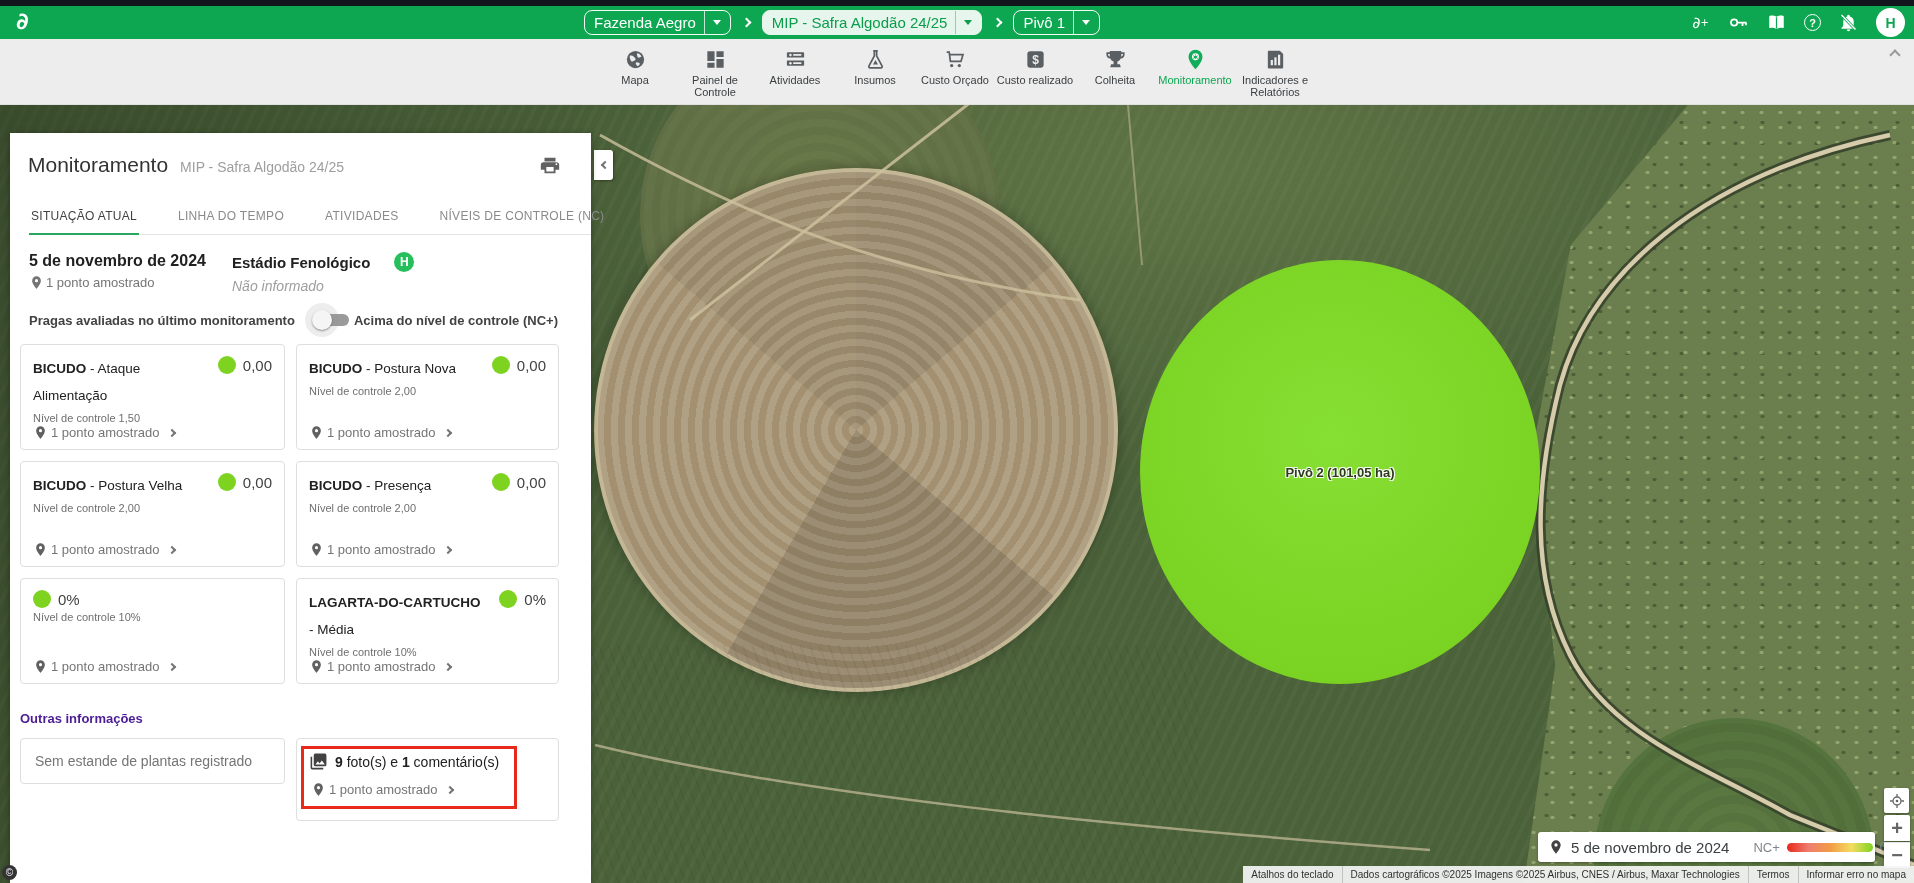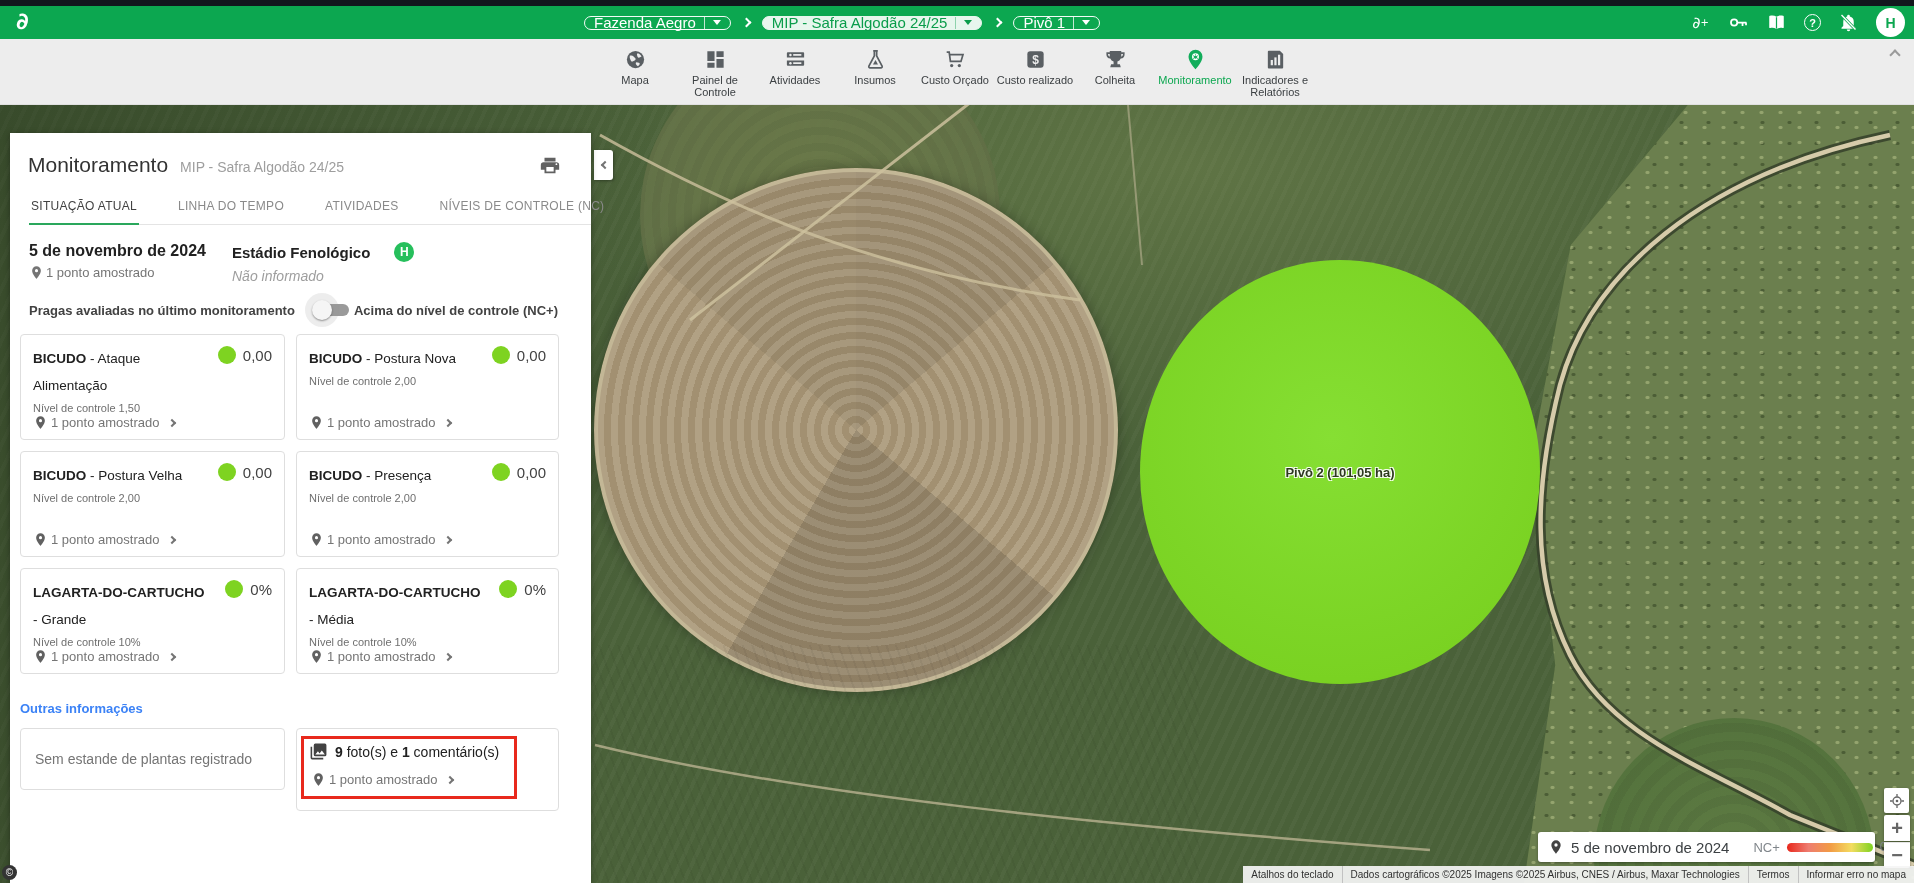--- a/index.html
+++ b/index.html
@@ -4,21 +4,21 @@
 <style>
   * { box-sizing:border-box; margin:0; padding:0; }
   html,body { width:1914px; height:883px; }
   body { font-family:"Liberation Sans","DejaVu Sans",sans-serif; position:relative; overflow:hidden; background:#fff; }
 
   
   #topstrip { position:absolute; top:0; left:0; width:100%; height:6px; background:#12171d; z-index:40; }
   #appbar { position:absolute; top:6px; left:0; width:100%; height:33px; background:#0CA750; z-index:39; }
   .logo { position:absolute; left:16px; top:2px; color:#fff; font-family:"DejaVu Sans",sans-serif; font-size:23px; font-weight:bold; cursor:pointer; }
   .crumbs { position:absolute; left:584px; top:0; height:33px; display:flex; align-items:center; gap:11px; }
-  .chip { display:flex; align-items:center; gap:8px; height:14px; padding:0 9px; border:1px solid rgba(255,255,255,0.95); border-radius:8px; color:#fff; font-size:15px; cursor:pointer; white-space:nowrap; }
+  .chip { display:flex; align-items:center; gap:8px; height:25px; padding:0 9px; border:1px solid rgba(255,255,255,0.95); border-radius:8px; color:#fff; font-size:15px; cursor:pointer; white-space:nowrap; }
   .chip .divider { width:1px; align-self:stretch; background:rgba(255,255,255,0.75); }
   .caret { width:0; height:0; border-left:4px solid transparent; border-right:4px solid transparent; border-top:5px solid #fff; }
   .chip.season { background:#e7f6ed; border-color:#e7f6ed; color:#0a9d4b; }
   .chip.season .caret { border-top-color:#0a9d4b; }
   .chip.season .divider { background:rgba(10,157,75,0.4); }
   .crumb-sep { width:7px; height:7px; border-right:2px solid #fff; border-top:2px solid #fff; transform:rotate(45deg); margin:0 1px; }
   .appbar-right { position:absolute; right:9px; top:0; height:33px; display:flex; align-items:center; gap:17px; }
   .abicon { width:21px; height:21px; display:flex; align-items:center; justify-content:center; cursor:pointer; color:#fff; }
   .invite { font-size:16px; font-family:"DejaVu Sans",sans-serif; color:#fff; line-height:1; }
   .invite sup { font-size:10px; }
@@ -86,21 +86,21 @@
   .attr-seg { background:rgba(245,245,245,0.93); display:flex; align-items:center; padding:0 8px; border-left:1px solid #c2c2c2; }
   .attr-seg:first-child { border-left:none; }
   .attr-link { cursor:pointer; }
 
   
   .panel { position:absolute; left:10px; top:133px; width:581px; height:750px; background:#fff; box-shadow:0 1px 6px rgba(0,0,0,0.35); z-index:10; }
   .panel-head { display:flex; align-items:baseline; gap:12px; padding:20px 20px 0 18px; }
   .panel-title { font-size:21px; color:#333; }
   .panel-sub { font-size:14px; color:#9e9e9e; }
   .print-btn { position:absolute; right:30px; top:22px; width:22px; height:22px; cursor:pointer; color:#616161; }
-  .tabs { display:flex; gap:37px; margin:14px 0 0 19px; border-bottom:1px solid #e4e4e4; padding-right:20px; }
+  .tabs { display:flex; gap:37px; margin:24px 0 0 19px; border-bottom:1px solid #e4e4e4; padding-right:20px; }
   .tab { font-size:12px; letter-spacing:.3px; color:#8a8a8a; padding:8px 2px 10px; cursor:pointer; white-space:nowrap; }
   .tab.active { color:#424242; border-bottom:2px solid #2aa75c; margin-bottom:-1px; }
 
   .info-row { display:flex; padding:17px 20px 0 19px; }
   .info-col1 { width:203px; }
   .date-line { font-size:16px; font-weight:bold; color:#212121; }
   .points-line { display:flex; align-items:center; gap:2px; margin-top:5px; color:#757575; font-size:13px; }
   .pin { width:15px; height:15px; flex:none; }
   .stage-line { display:flex; align-items:center; }
   .stage-label { font-size:15px; font-weight:bold; color:#212121; }
@@ -121,23 +121,23 @@
   .card { background:#fff; border:1px solid #dedede; border-radius:4px; padding:10px 12px 8px; display:flex; flex-direction:column; }
   .card-top { display:flex; justify-content:space-between; align-items:flex-start; }
   .card-title { font-size:13.5px; color:#212121; line-height:27px; max-width:178px; }
   .card-value { display:flex; align-items:center; gap:7px; margin-top:1px; flex:none; }
   .dot { width:18px; height:18px; border-radius:50%; background:#7ed321; }
   .value-text { font-size:15px; color:#424242; }
   .card-control { font-size:11px; color:#6f6f6f; margin-top:3px; }
   .card-points { display:flex; align-items:center; gap:3px; margin-top:auto; color:#757575; font-size:13px; cursor:pointer; padding-bottom:1px; }
   .chev-right { width:6px; height:6px; border-right:2px solid #757575; border-bottom:2px solid #757575; transform:rotate(-45deg); margin-left:7px; }
 
-  .other-header { font-size:13px; font-weight:bold; color:#3b82f6; margin:27px 0 0 10px; }
+  .other-header { font-size:13px; font-weight:bold; color:#4c1d95; margin:27px 0 0 10px; }
   .bottom-row { display:grid; grid-template-columns:265px 263px; gap:11px; margin:12px 0 0 10px; align-items:start; }
-  .stand-card { height:62px; border:1px solid #dedede; border-radius:4px; display:flex; align-items:center; padding:0 14px; color:#757575; font-size:14px; }
+  .stand-card { height:46px; border:1px solid #dedede; border-radius:4px; display:flex; align-items:center; padding:0 14px; color:#757575; font-size:14px; }
   .photos-card { height:83px; border:1px solid #dedede; border-radius:4px; position:relative; padding:13px 12px 0; cursor:pointer; }
   .red-box { position:absolute; left:4px; top:7px; width:216px; height:63px; border:3px solid #e8291c; pointer-events:none; }
   .photos-line { display:flex; align-items:center; font-size:14px; color:#212121; }
   .photos-line svg { width:19px; height:19px; margin-right:7px; color:#424242; flex:none; }
   .photos-points { display:flex; align-items:center; gap:3px; margin-top:11px; margin-left:2px; color:#757575; font-size:13px; }
 
   .panel-collapse { position:absolute; left:594px; top:150px; width:19px; height:30px; background:#fff; border:none;
     border-radius:0 3px 3px 0; box-shadow:1px 1px 3px rgba(0,0,0,0.35); z-index:9; cursor:pointer;
     display:flex; align-items:center; justify-content:center; }
   .chev-left { width:6px; height:6px; border-left:2px solid #757575; border-bottom:2px solid #757575; transform:rotate(45deg); margin-left:2px; }
@@ -438,21 +438,20 @@
       <div class="card-points">
         <svg class="pin" viewBox="0 0 24 24">
             <path fill="#616161" fill-rule="evenodd" d="M12 2a7 7 0 0 0-7 7c0 5.25 7 13 7 13s7-7.75 7-13a7 7 0 0 0-7-7zm0 9.5a2.5 2.5 0 1 1 0-5 2.5 2.5 0 0 1 0 5z"></path>
           </svg>
         <span>1 ponto amostrado</span>
           <span class="chev-right"></span>
       </div>
     </div>
     <div class="card">
       <div class="card-top">
-        <span class="card-title"><b>LAGARTA-DO-CARTUCHO</b><span> - Grande</span></span>
         <span class="card-value">
             <span class="dot"></span>
             <span class="value-text">0%</span>
           </span>
       </div>
       <div class="card-control">Nível de controle 10%</div>
       <div class="card-points">
         <svg class="pin" viewBox="0 0 24 24">
             <path fill="#616161" fill-rule="evenodd" d="M12 2a7 7 0 0 0-7 7c0 5.25 7 13 7 13s7-7.75 7-13a7 7 0 0 0-7-7zm0 9.5a2.5 2.5 0 1 1 0-5 2.5 2.5 0 0 1 0 5z"></path>
           </svg>

